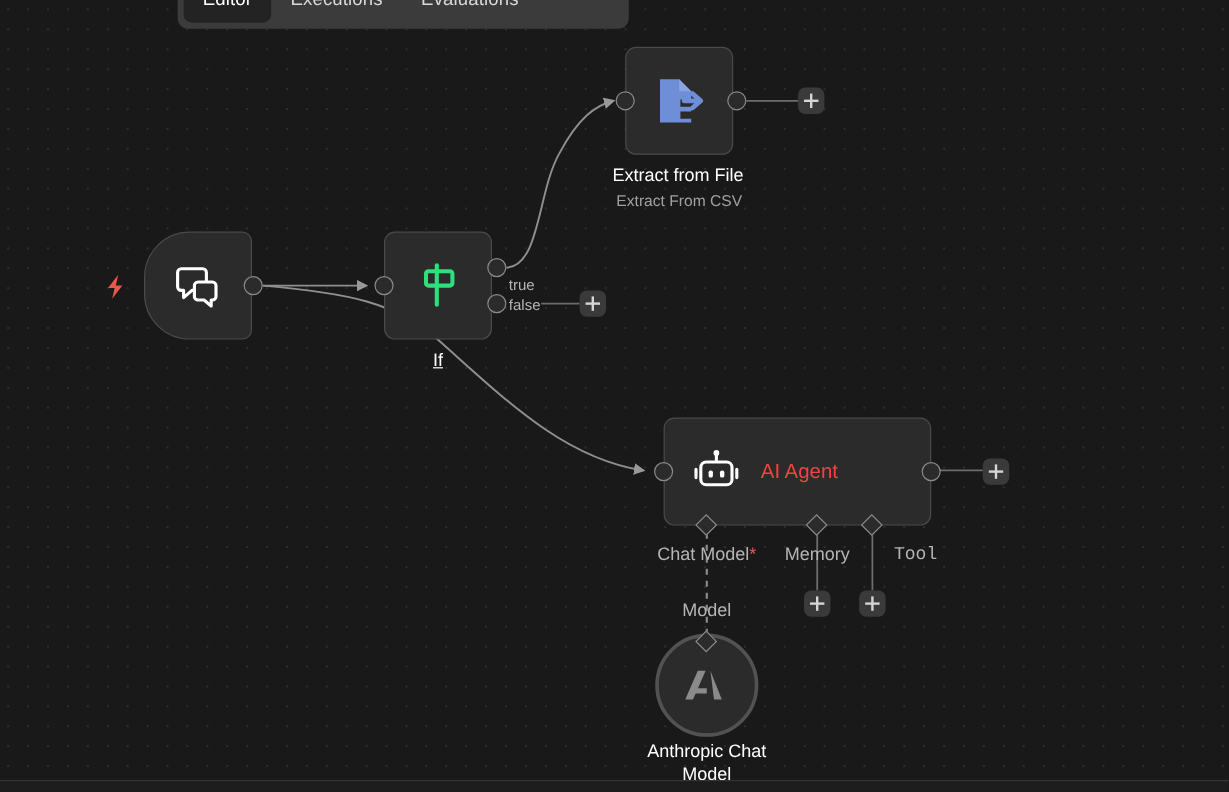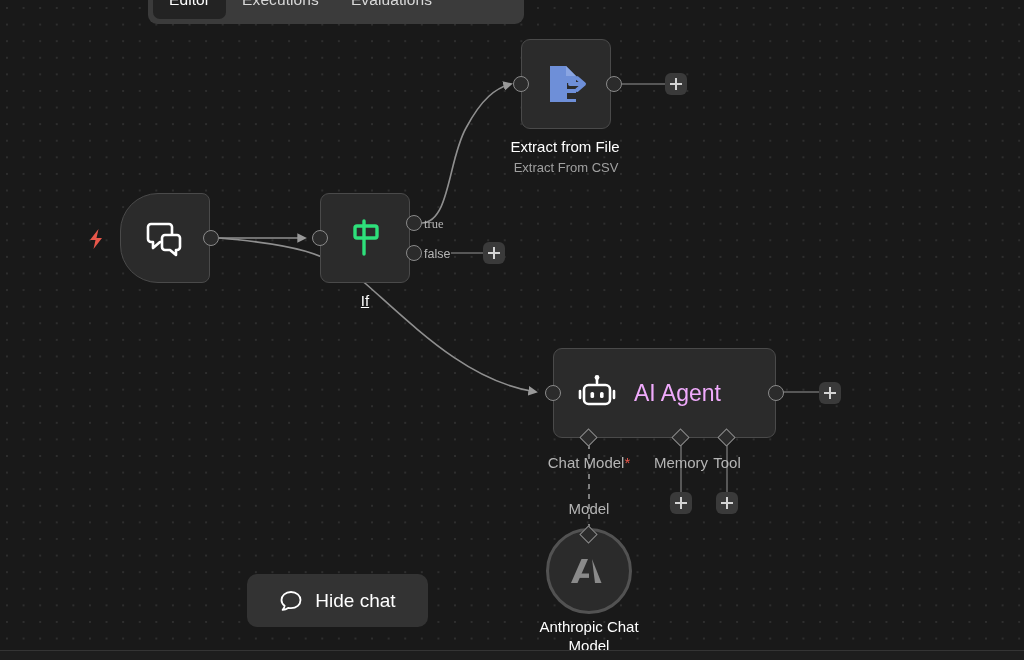--- a/index.html
+++ b/index.html
@@ -110,22 +110,22 @@
   }
   .node-subtitle {
     position: absolute;
     text-align: center;
     color: #a0a0a0;
     font-size: 13px;
     line-height: 17px;
     z-index: 22;
   }
   .inline-label {
-    color: #f0abfc;
-    font-size: 23px;
+    color: #ef4444;
+    font-size: 17px;
     margin-left: 18px;
   }
 
   
   .port {
     position: absolute;
     width: 16px;
     height: 16px;
     border-radius: 50%;
     background: #2b2b2b;
@@ -272,21 +272,21 @@
   <div class="node square" style="left:320px; top:193px; width:90px; height:90px;">
     <span>
       <svg class="icon-svg" width="42" height="42" viewBox="0 0 42 42">
         <rect x="11" y="9" width="22" height="12" rx="2" fill="none" stroke="#2ee07b" stroke-width="3.4"></rect>
         <path d="M20 4 L20 37" stroke="#2ee07b" stroke-width="3.4" stroke-linecap="round"></path>
       </svg>
     </span>
   </div>
   <div class="port" style="left:312px; top:230px;"></div>
   <div class="port" style="left:406px; top:215px;"></div>
-  <div class="port-label" style="left:424px; top:217px;font-family:Liberation Serif, serif;">true</div>
+  <div class="port-label" style="left:424px; top:231px;">true</div>
   <div class="port" style="left:406px; top:245px;"></div>
   <div class="port-label" style="left:424px; top:247px;">false</div>
   <div class="plus" style="left:483px; top:242px;"></div>
   <div class="node-title" style="left:305px; top:291px; width:120px;text-decoration:underline;">If</div>
 
   <div class="node square" style="left:521px; top:39px; width:90px; height:90px;">
     <span>
       <svg class="icon-svg" width="44" height="44" viewBox="0 0 44 44">
         <path d="M6 4 h16 l10 10 v7 h-9 v6 h9 v4 h-9 v6 h9 v3 h-26 z" fill="#6e8fd8"></path>
         <path d="M22 4 v10 h10 z" fill="#8aa5e2"></path>
@@ -320,45 +320,34 @@
   <div class="diamond" style="left:582px; top:431px;"></div>
   <div class="sub-label" style="left:519px; top:454px; width:140px;">
     <span>Chat Model</span><span class="req-star">*</span>
   </div>
 
   <div class="diamond" style="left:674px; top:431px;"></div>
   <div class="sub-label" style="left:631px; top:454px; width:100px;">Memory</div>
   <div class="plus" style="left:670px; top:492px;"></div>
 
   <div class="diamond" style="left:720px; top:431px;"></div>
-  <div class="sub-label" style="left:692px; top:454px; width:70px;">Tool</div>
+  <div class="sub-label" style="left:728px; top:454px; width:70px;font-family:Liberation Mono, monospace;">Tool</div>
   <div class="plus" style="left:716px; top:492px;"></div>
 
   <div class="sub-label" style="left:549px; top:500px; width:80px;">Model</div>
 
   <div class="node circle" style="left:546px; top:528px; width:86px; height:86px;">
     <span>
       <svg class="icon-svg" width="42" height="36" viewBox="0 0 42 36">
         <path d="M3 30 L13.5 6 L20 6 L9.5 30 Z" fill="#8a8a8a"></path>
         <path d="M11 20.5 h10 v4.4 h-10 z" fill="#8a8a8a"></path>
         <path d="M24 6 L33.5 30 L27 30 L24 6 Z" fill="#8a8a8a"></path>
       </svg>
     </span>
   </div>
   <div class="diamond" style="left:582px; top:528px;"></div>
   <div class="node-title" style="left:489px; top:617px; width:200px;">Anthropic Chat
 Model</div>
 
-  <div id="hide-chat">
-    <span>
-      <svg class="icon-svg" width="24" height="24" viewBox="0 0 24 24">
-        <path d="M12 3 C6.5 3 2.5 6.6 2.5 11 C2.5 13.3 3.7 15.4 5.6 16.8
-                 C5.4 18.4 4.6 19.8 3.6 20.8 C5.6 20.7 7.6 20 9.1 18.9
-                 C10 19.1 11 19.2 12 19.2 C17.5 19.2 21.5 15.6 21.5 11
-                 C21.5 6.6 17.5 3 12 3 Z" fill="none" stroke="#ffffff" stroke-width="1.8" stroke-linejoin="round"></path>
-      </svg>
-    </span>
-    <span>Hide chat</span>
-  </div>
 
   <div id="bottom-strip"></div>
 
 </div>
 
 </body></html>

